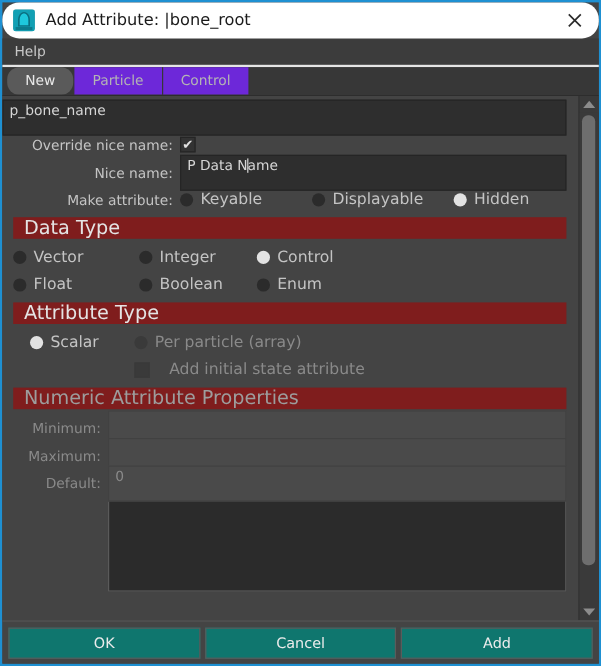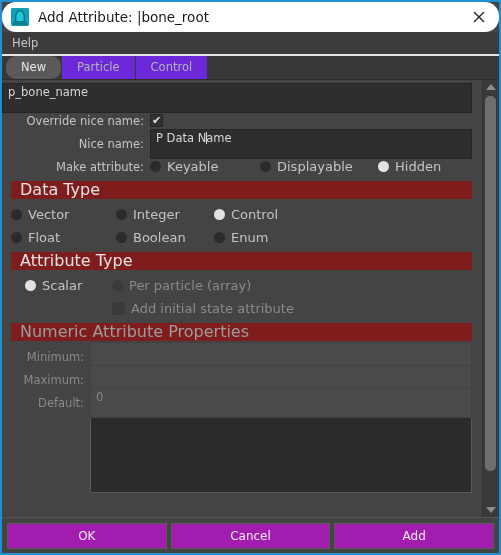--- a/index.html
+++ b/index.html
@@ -289,21 +289,21 @@
     background: #444444;
     display: flex;
     align-items: center;
     border-top: 1px solid #555555;
     padding: 0 3px;
   }
   .btn {
     flex: 1 1 0;
     height: 26px;
     margin: 0 2px;
-    background: #a21caf;
+    background: #0f766e;
     color: #ececec;
     font-size: 12px;
     display: flex;
     align-items: center;
     justify-content: center;
     box-sizing: border-box;
     border: 1px solid #5b5b5b;
   }
 </style>
 </head>
@@ -416,21 +416,21 @@
           <span class="radio-lbl">Scalar</span>
         </div>
         <div class="radio-opt">
           <span class="radio dim"></span>
           <span class="radio-lbl dim">Per particle (array)</span>
         </div>
       </div>
 
       <div class="row" style="padding-left:110px">
         <div class="checkbox disabled"></div>
-        <span class="radio-lbl dim" style="margin-left:6px">Add initial state attribute</span>
+        <span class="radio-lbl dim" style="margin-left:16px">Add initial state attribute</span>
       </div>
 
       <div class="section dim">Numeric Attribute Properties</div>
 
       <div class="row">
         <div class="lbl dim" style="width:88px">Minimum:</div>
         <div class="field disabled"></div>
       </div>
 
       <div class="row">

